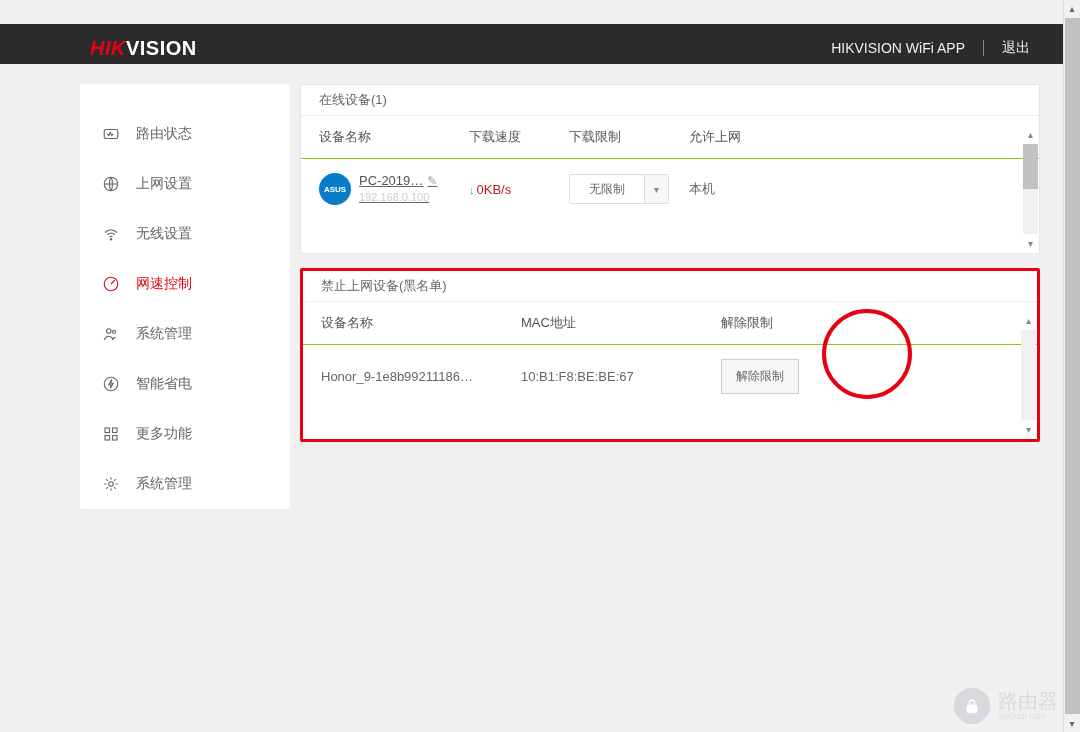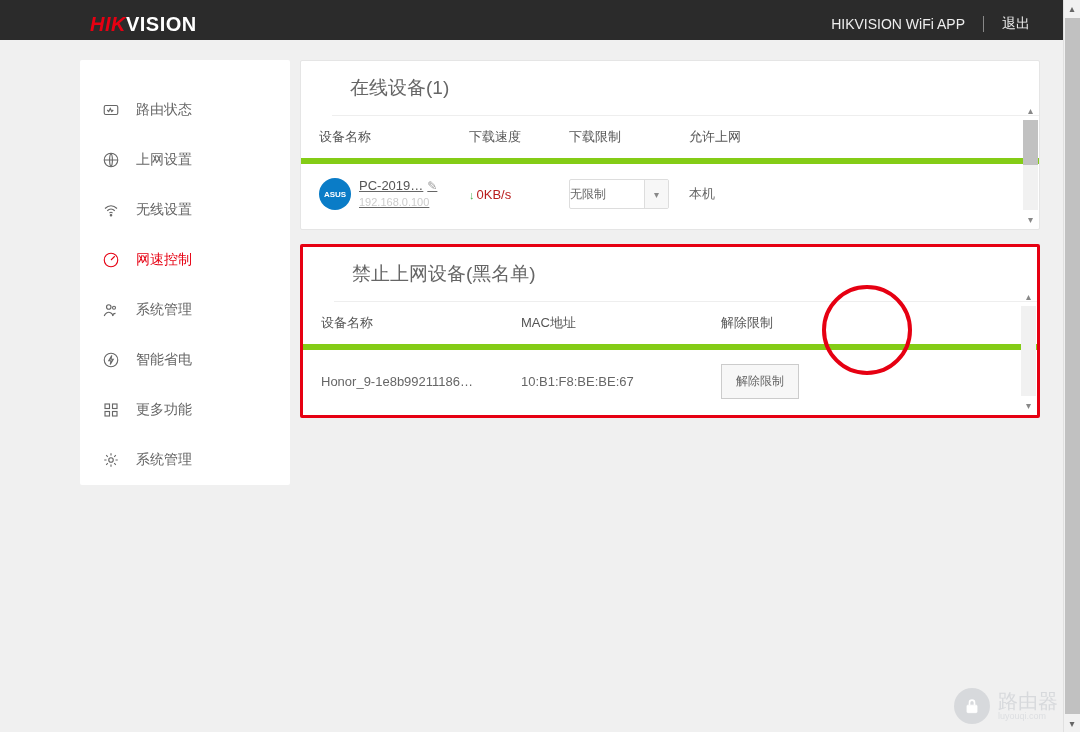--- a/index.html
+++ b/index.html
@@ -40,20 +40,21 @@
   }
 
   .topbar {
     height: 40px;
     background: #2b2b2b;
     color: #fff;
     display: flex;
     align-items: center;
     justify-content: space-between;
     padding: 8px 50px 0 90px;
+    margin-top: 24px;
   }
   .logo { font-size: 20px; font-weight: 700; letter-spacing: 0.5px; }
   .logo .red { color: #e60012; font-style: italic;}
   .logo .white { color: #fff; }
   .top-right { display: flex; align-items: center; font-size: 14px; color: #eee; }
   .top-sep { width: 1px; height: 16px; background: #888; margin: 0 18px; }
 
   .page {
     display: flex;
     padding: 20px 40px 0 80px;
@@ -87,32 +88,31 @@
 
   .content { flex: 1; display: flex; flex-direction: column; gap: 14px; }
 
   .panel {
     background: #fff;
     border: 1px solid #e5e5e5;
     border-radius: 2px;
     position: relative;
   }
   .panel-title {
-    padding: 14px 18px;
-    font-size: 19px;
+    padding: 6px 18px;
+    font-size: 13px;
     color: #666;
     border-bottom: 1px solid #eee;
-    margin-left: 31px;
   }
   .table-header {
     display: flex;
     padding: 12px 18px;
     font-size: 13px;
     color: #555;
-    border-bottom: 6px solid #84cc16;
+    border-bottom: 1px solid #84cc16;
     align-items: center;
   }
   .table-row {
     display: flex;
     padding: 14px 18px;
     font-size: 13px;
     color: #666;
     align-items: center;
   }
   .col-name { flex: 0 0 150px; display:flex; align-items:center;}
@@ -132,21 +132,21 @@
   .dev-ip { color:#ccc; font-size:11px;}
   .pencil { color:#999; font-size:12px;}
 
   .speed-val { color:#b91c1c; font-size:13px;}
   .speed-arrow{ color:#4caf50; font-size:11px; margin-right:2px;}
 
   .limit-select {
     display:flex; border:1px solid #ddd; border-radius:2px;
     height:30px; width:100px; align-items:center; overflow:hidden;
   }
-  .limit-select .sel-text{ flex:1; font-size:12px; color:#666;}
+  .limit-select .sel-text{ flex:1; text-align:center; font-size:12px; color:#666;}
   .limit-select .sel-caret{
     width:24px; height:100%; border-left:1px solid #ddd;
     background:#f7f7f7; display:flex; align-items:center; justify-content:center;
     font-size:10px; color:#888;
   }
 
   .inner-scroll {
     position:absolute; right:0; top:40px; bottom:0; width:17px;
     display:flex; flex-direction:column; align-items:center; justify-content:space-between;
   }

